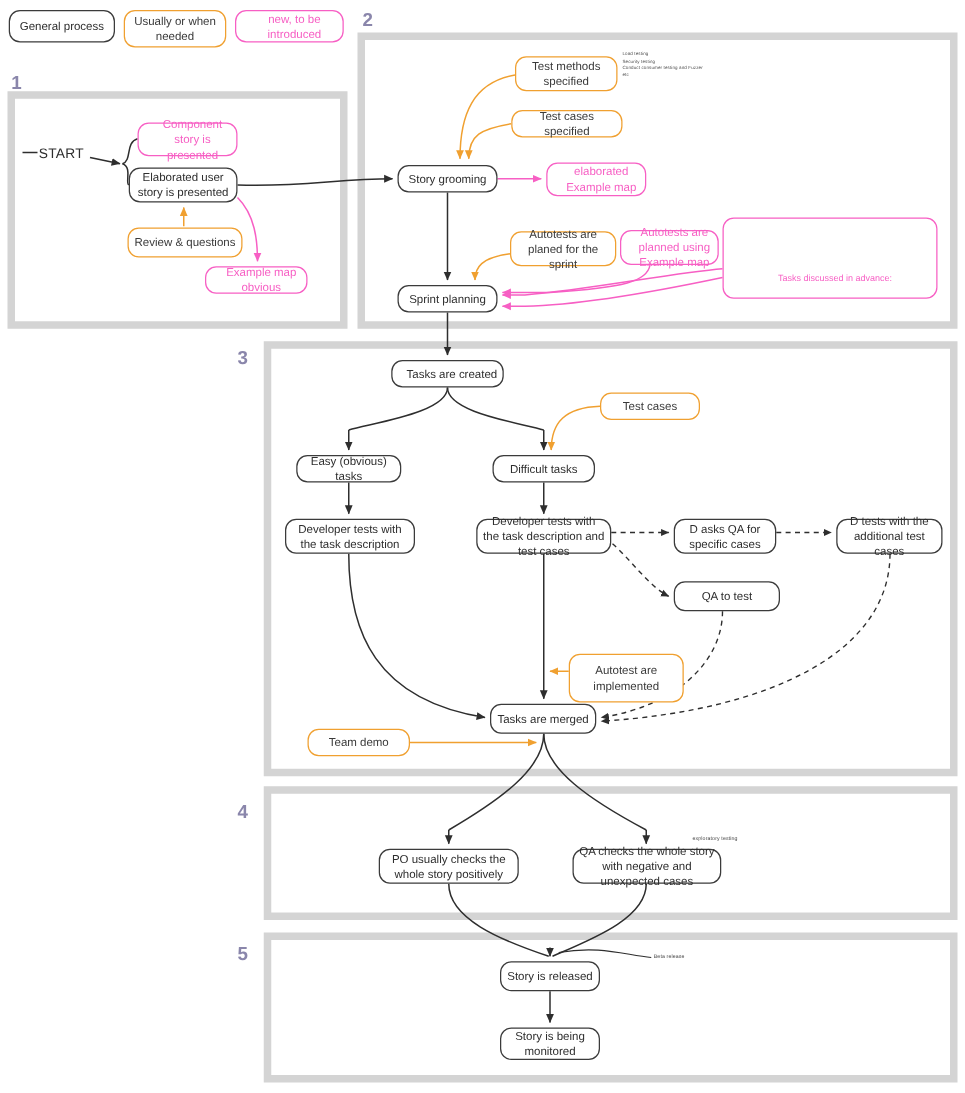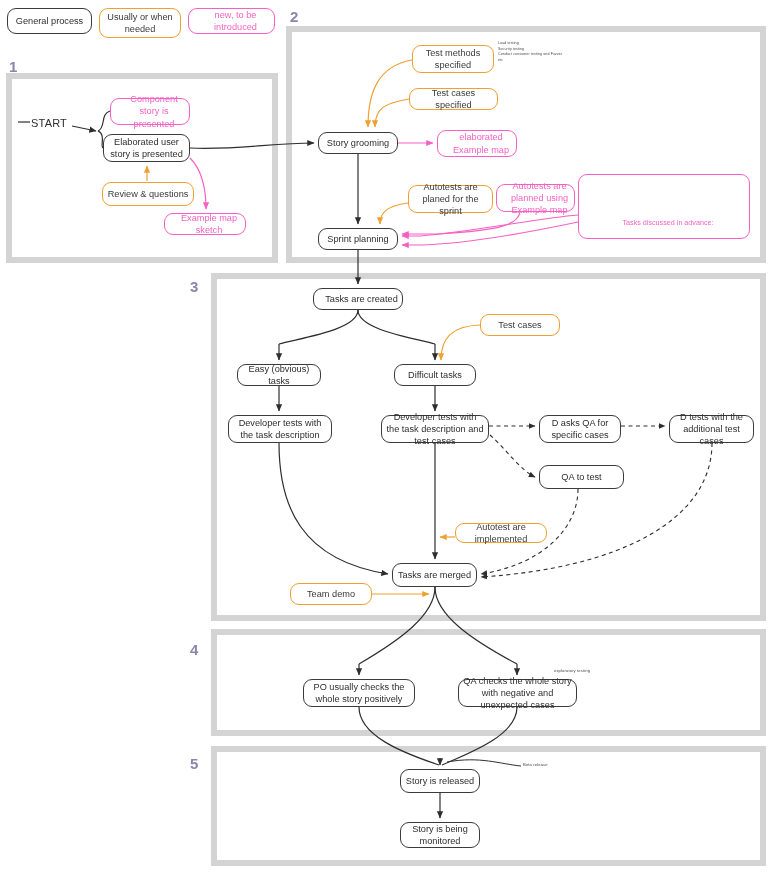--- a/index.html
+++ b/index.html
@@ -112,21 +112,21 @@
 
   <div class="node legend" style="left:7px; top:8px; width:85px; height:26px;">General process</div>
   <div class="node legend orange" style="left:99px; top:8px; width:82px; height:30px;">Usually or when needed</div>
   <div class="node legend pink" style="left:188px; top:8px; width:87px; height:26px;">new, to be introduced</div>
 
   <div class="start-label" style="left:31px; top:117px;">START</div>
 
   <div class="node pink" style="left:110px; top:98px; width:80px; height:27px;">Component story is presented</div>
   <div class="node" style="left:103px; top:134px; width:87px; height:28px;">Elaborated user story is presented</div>
   <div class="node orange" style="left:102px; top:182px; width:92px; height:24px;">Review &amp; questions</div>
-  <div class="node pink" style="left:164px; top:213px; width:82px; height:22px;">Example map sketch</div>
+  <div class="node pink" style="left:164px; top:213px; width:82px; height:22px;">Example map obvious</div>
 
   <div class="node orange" style="left:412px; top:45px; width:82px; height:28px;">Test methods specified</div>
   <div class="note" style="left:498px; top:41px; width:110px;">Load testing
 Security testing
 Conduct consumer testing and Fuzzer
 etc</div>
 
   <div class="node orange" style="left:409px; top:88px; width:89px; height:22px;">Test cases specified</div>
 
   <div class="node" style="left:318px; top:132px; width:80px; height:22px;">Story grooming</div>
@@ -148,25 +148,25 @@
   <div class="node" style="left:237px; top:364px; width:84px; height:22px;">Easy (obvious) tasks</div>
   <div class="node" style="left:394px; top:364px; width:82px; height:22px;">Difficult tasks</div>
 
   <div class="node" style="left:381px; top:415px; width:108px; height:28px;">Developer tests with the task description and test cases</div>
   <div class="node" style="left:228px; top:415px; width:104px; height:28px;">Developer tests  with the task description</div>
   <div class="node" style="left:539px; top:415px; width:82px; height:28px;">D asks QA for specific cases</div>
   <div class="node" style="left:669px; top:415px; width:85px; height:28px;">D tests with the additional test cases</div>
 
   <div class="node" style="left:539px; top:465px; width:85px; height:24px;">QA to test</div>
 
-  <div class="node orange" style="left:455px; top:523px; width:92px; height:20px;">Autotest are implemented</div>
+  <div class="node orange" style="left:455px; top:523px; width:92px; height:39px;">Autotest are implemented</div>
 
   <div class="node" style="left:392px; top:563px; width:85px; height:24px;">Tasks are merged</div>
 
-  <div class="node orange" style="left:246px; top:583px; width:82px; height:22px;margin-left:44px;">Team demo</div>
+  <div class="node orange" style="left:246px; top:583px; width:82px; height:22px;">Team demo</div>
 
   <div class="node" style="left:303px; top:679px; width:112px; height:28px;">PO usually checks the whole story positively</div>
   <div class="node" style="left:458px; top:679px; width:119px; height:28px;">QA checks the whole story with negative and unexpected cases</div>
   <div class="note sm" style="left:554px; top:668px; width:70px;">exploratory testing</div>
 
   <div class="node" style="left:400px; top:769px; width:80px; height:24px;">Story is released</div>
   <div class="node" style="left:400px; top:822px; width:80px; height:26px;">Story is being monitored</div>
   <div class="note sm" style="left:523px; top:762px; width:60px;">Beta release</div>
 
   <svg id="wires" viewBox="0 0 772 874">

